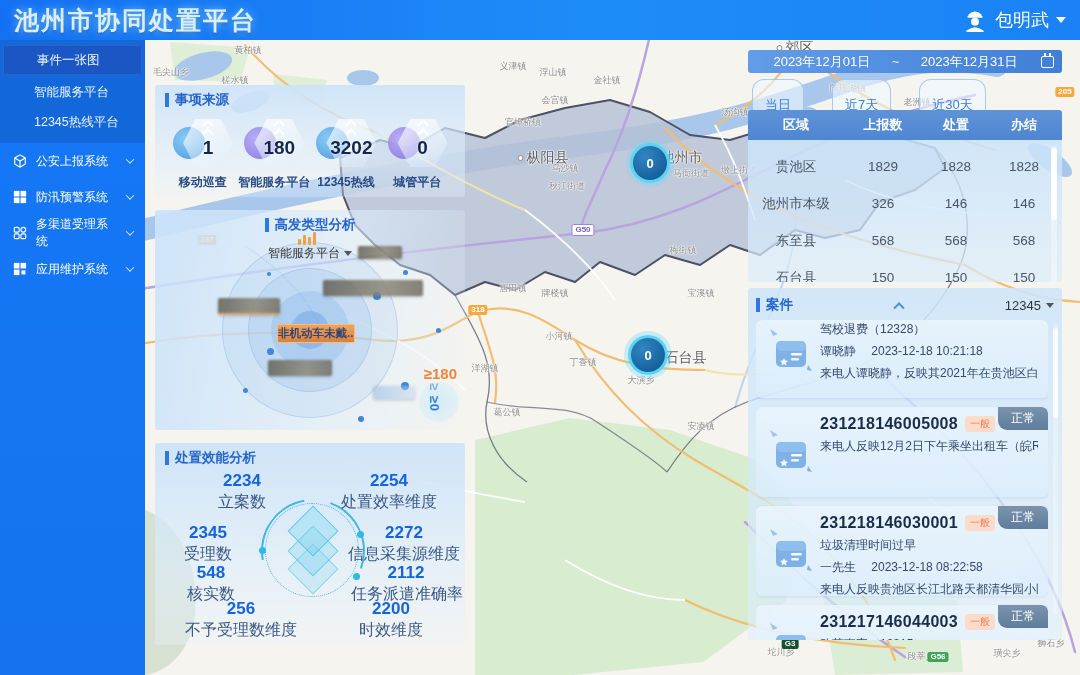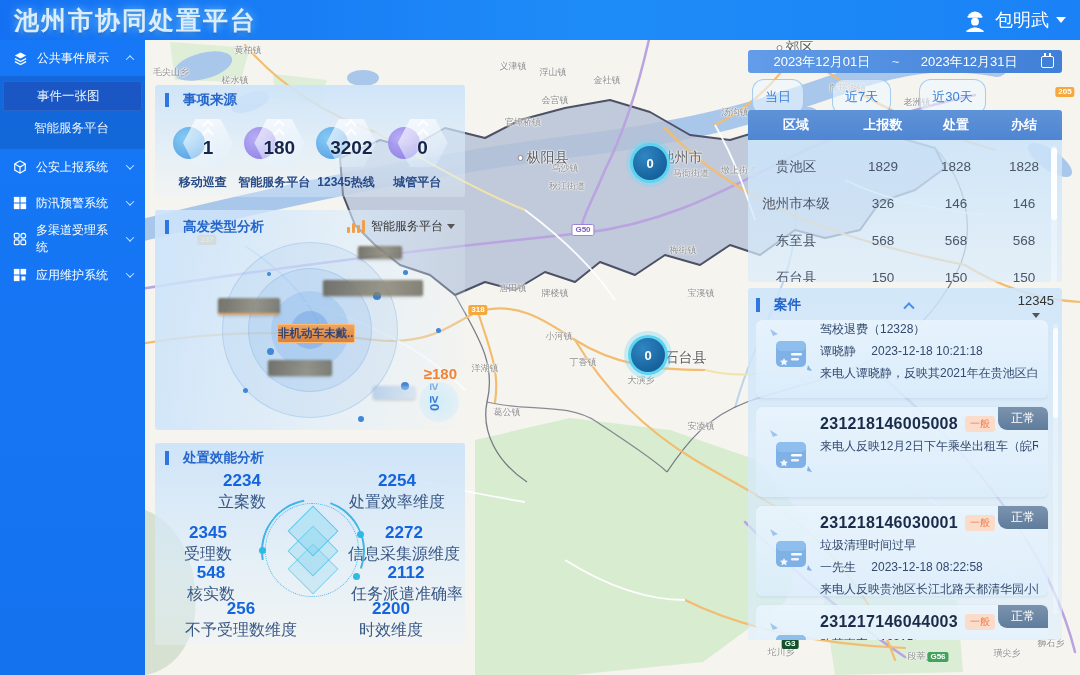--- a/index.html
+++ b/index.html
@@ -50,21 +50,21 @@
   .shield.purple { background:#fff; color:#7a5cc0; border:1px solid #9b84d6; }
   .marker { position:absolute; width:40px; height:40px; transform:translate(-50%,-50%); z-index:4;
     border-radius:50%; background:radial-gradient(circle at 35% 30%,#2f86c2,#0d548e);
     border:3px solid rgba(95,218,245,.95); box-shadow:0 0 0 4px rgba(120,215,245,.35);
     display:flex; align-items:center; justify-content:center; color:#fff; font-weight:bold; font-size:13px;
     cursor:pointer; }
 
   
   .panel { position:absolute; z-index:10; border-radius:3px; }
   .ptitle { color:#2566cc; font-weight:bold; font-size:13.5px; border-left:4px solid #2f77e0;
-    padding-left:14px; line-height:14px; }
+    padding-left:6px; line-height:14px; }
 
   
   .p-src { left:155px; top:85px; width:310px; height:112px; padding:8px 10px;
     background:linear-gradient(180deg,rgba(206,228,249,.95),rgba(222,238,252,.55) 70%,rgba(232,244,253,.3)); }
   .src-row { display:flex; justify-content:space-between; margin-top:8px; padding:0 2px; }
   .src-item { width:72px; text-align:center; position:relative; }
   .hexwrap { position:relative; height:56px; }
   .blob { position:absolute; left:6px; top:12px; width:32px; height:32px; border-radius:50%; opacity:.9; }
   .blob.blue { background:radial-gradient(circle at 35% 35%,#7cc6f2,#3c8fe0); }
   .blob.purple { background:radial-gradient(circle at 35% 35%,#b3a6f5,#7e6ae0); }
@@ -131,21 +131,21 @@
   
   .datebar { position:absolute; left:748px; top:50px; width:314px; height:23px; z-index:10;
     background:linear-gradient(90deg,#639ce8,#3f7fd6); border-radius:3px; display:flex; align-items:center;
     color:#fff; font-size:13px; padding:0 8px; }
   .datebar .d { flex:1; text-align:center; cursor:pointer; }
   .datebar .sep { padding:0 4px; color:#dcebff; }
   .cal { width:13px; height:12px; border:1.4px solid #fff; border-radius:2px; position:relative; margin-left:6px; cursor:pointer; }
   .cal::before { content:""; position:absolute; left:2px; top:-4px; width:1.6px; height:4px; background:#fff; }
   .cal::after  { content:""; position:absolute; right:2px; top:-4px; width:1.6px; height:4px; background:#fff; }
   .pills { position:absolute; left:752px; top:79px; z-index:10; display:flex; gap:28px; }
-  .pill { min-width:46px; padding:8px 12px; border-radius:12px; text-align:center;
+  .pill { min-width:46px; padding:16px 12px; border-radius:12px; text-align:center;
     background:rgba(238,247,255,.6); border:1px solid rgba(150,195,240,.85); color:#3b82d8;
     font-size:13px; cursor:pointer; }
 
   .p-table { left:748px; top:110px; width:314px; height:172px; z-index:10; overflow:hidden; border-radius:3px;
     background:linear-gradient(180deg,rgba(200,226,249,.9),rgba(219,237,252,.68)); }
   .thead { height:30px; background:linear-gradient(180deg,#5f93d8,#4f86d2); display:grid;
     grid-template-columns:96px 78px 68px 68px; align-items:center; color:#fff; font-size:13px;
     font-weight:bold; text-align:center; }
   .trow { height:37px; display:grid; grid-template-columns:96px 78px 68px 68px; align-items:center;
     text-align:center; font-size:13.5px; color:#4a5568; cursor:pointer; }
@@ -155,21 +155,21 @@
   .sbar .thumb { position:absolute; left:0; top:2px; width:6px; height:72px; background:rgba(255,255,255,.95);
     border-radius:3px; cursor:pointer; }
 
   
   .p-cases { left:748px; top:288px; width:314px; height:352px; z-index:10; overflow:hidden; border-radius:3px;
     padding:6px 8px 0; background:linear-gradient(180deg,rgba(205,229,250,.88),rgba(221,238,252,.62)); }
   .cases-head { display:flex; align-items:center; height:22px; }
   .cases-head .sp { flex:1; }
   .chev-collapse { width:8px; height:8px; border-left:2px solid #4a90e8; border-top:2px solid #4a90e8;
     transform:rotate(45deg) translate(2px,2px); display:inline-block; cursor:pointer; }
-  .case-filter { font-size:13px; color:#333; display:flex; align-items:center; gap:5px; cursor:pointer;flex-direction:column; }
+  .case-filter { font-size:13px; color:#333; display:flex; align-items:center; gap:5px; cursor:pointer; }
   .case-filter .caret-dn { border-top-color:#555; border-left-width:4px; border-right-width:4px; border-top-width:5px; }
   .case-list { position:absolute; left:8px; right:14px; top:32px; bottom:0; overflow:hidden; }
   .case-card { position:relative; background:linear-gradient(180deg,rgba(234,245,253,.85),rgba(219,237,252,.7));
     border-radius:6px; margin-bottom:9px; padding:8px 10px 8px 64px; overflow:hidden; cursor:pointer;
     box-shadow:0 1px 3px rgba(90,130,180,.15); }
   .case-icon { position:absolute; left:8px; top:50%; transform:translateY(-50%); width:52px; height:52px; }
   .case-card.first .case-icon { top:40%; }
   .status { position:absolute; top:0; right:0; padding:3px 13px; font-size:12px; color:#fff;
     background:linear-gradient(180deg,#7b93ad,#5f7c9c); border-radius:0 6px 0 9px; }
   .cid-row { display:flex; align-items:center; gap:7px; margin-bottom:4px; }
@@ -306,32 +306,24 @@
         <rect x="5" y="8" width="14" height="2" rx="1" fill="#fff"></rect>
         <circle cx="12" cy="13.5" r="3.6" fill="#fff"></circle>
         <path d="M4,22 Q12,15.5 20,22 L20,23 L4,23 Z" fill="#fff"></path>
       </svg>
       <span>包明武</span>
       <i class="caret-dn"></i>
     </div>
   </header>
 
   <aside class="side">
-    <div class="nav-row">
-      <svg width="15" height="15" viewBox="0 0 16 16">
-        <path d="M8 1.5 L14 4.8 L8 8.1 L2 4.8 Z" fill="#fff"></path>
-        <path d="M2 8.2 L8 11.3 L14 8.2" stroke="#fff" fill="none" stroke-width="1.4"></path>
-        <path d="M2 11.4 L8 14.5 L14 11.4" stroke="#fff" fill="none" stroke-width="1.4"></path>
-      </svg>
-      <span class="lbl">公共事件展示</span>
-      <i class="chev up"></i>
-    </div>
     <div class="submenu">
       <div class="sub-item active">事件一张图</div>
       <div class="sub-item">智能服务平台</div>
+      <div class="sub-item">12345热线平台</div>
     </div>
     <div class="nav-row">
       <svg width="14" height="14" viewBox="0 0 16 16">
         <path d="M8 1 L14 4.5 V11.5 L8 15 L2 11.5 V4.5 Z" fill="none" stroke="#fff" stroke-width="1.3"></path>
         <path d="M2 4.5 L8 8 L14 4.5 M8 8 V15" fill="none" stroke="#fff" stroke-width="1.3"></path>
       </svg>
       <span class="lbl">公安上报系统</span>
       <i class="chev dn"></i>
     </div>
     <div class="nav-row">
@@ -439,21 +431,21 @@
       <div class="rtag ou" style="left:63px;top:88px;width:62px;height:17px;"></div>
       <div class="rtag" style="left:113px;top:150px;width:64px;height:16px;"></div>
       <div class="rtag soft" style="left:218px;top:176px;width:42px;height:13px;"></div>
       <div class="ctag">非机动车未戴...</div>
       <div class="legend-circ"></div>
       <div class="legend-max">≥180</div>
       <div class="legend-min">
         <span class="ghost">≥</span> <span>≥0</span>
       </div>
     </div>
-    <div class="types-head" style="position:relative;">
+    <div class="types-head" style="position:relative;flex-direction:column;">
       <div class="ptitle">高发类型分析</div>
       <span class="sp"></span>
       <span class="bars-icon">
         <i style="height:6px"></i>
           <i style="height:10px"></i>
           <i style="height:8px"></i>
           <i style="height:13px"></i>
       </span>
       <span class="types-filter">
         <span>智能服务平台</span>
@@ -484,21 +476,21 @@
         <div class="l">受理数</div>
     </div>
     <div class="eff-stat" style="left:16px;top:120px;width:80px;">
       <div class="v">548</div>
         <div class="l">核实数</div>
     </div>
     <div class="eff-stat" style="left:22px;top:156px;width:128px;">
       <div class="v">256</div>
         <div class="l">不予受理数维度</div>
     </div>
-    <div class="eff-stat" style="left:180px;top:28px;width:124px;">
+    <div class="eff-stat" style="left:172px;top:28px;width:124px;">
       <div class="v">2254</div>
         <div class="l">处置效率维度</div>
     </div>
     <div class="eff-stat" style="left:192px;top:80px;width:114px;">
       <div class="v">2272</div>
         <div class="l">信息采集源维度</div>
     </div>
     <div class="eff-stat" style="left:196px;top:120px;width:110px;">
       <div class="v">2112</div>
         <div class="l">任务派遣准确率</div>

